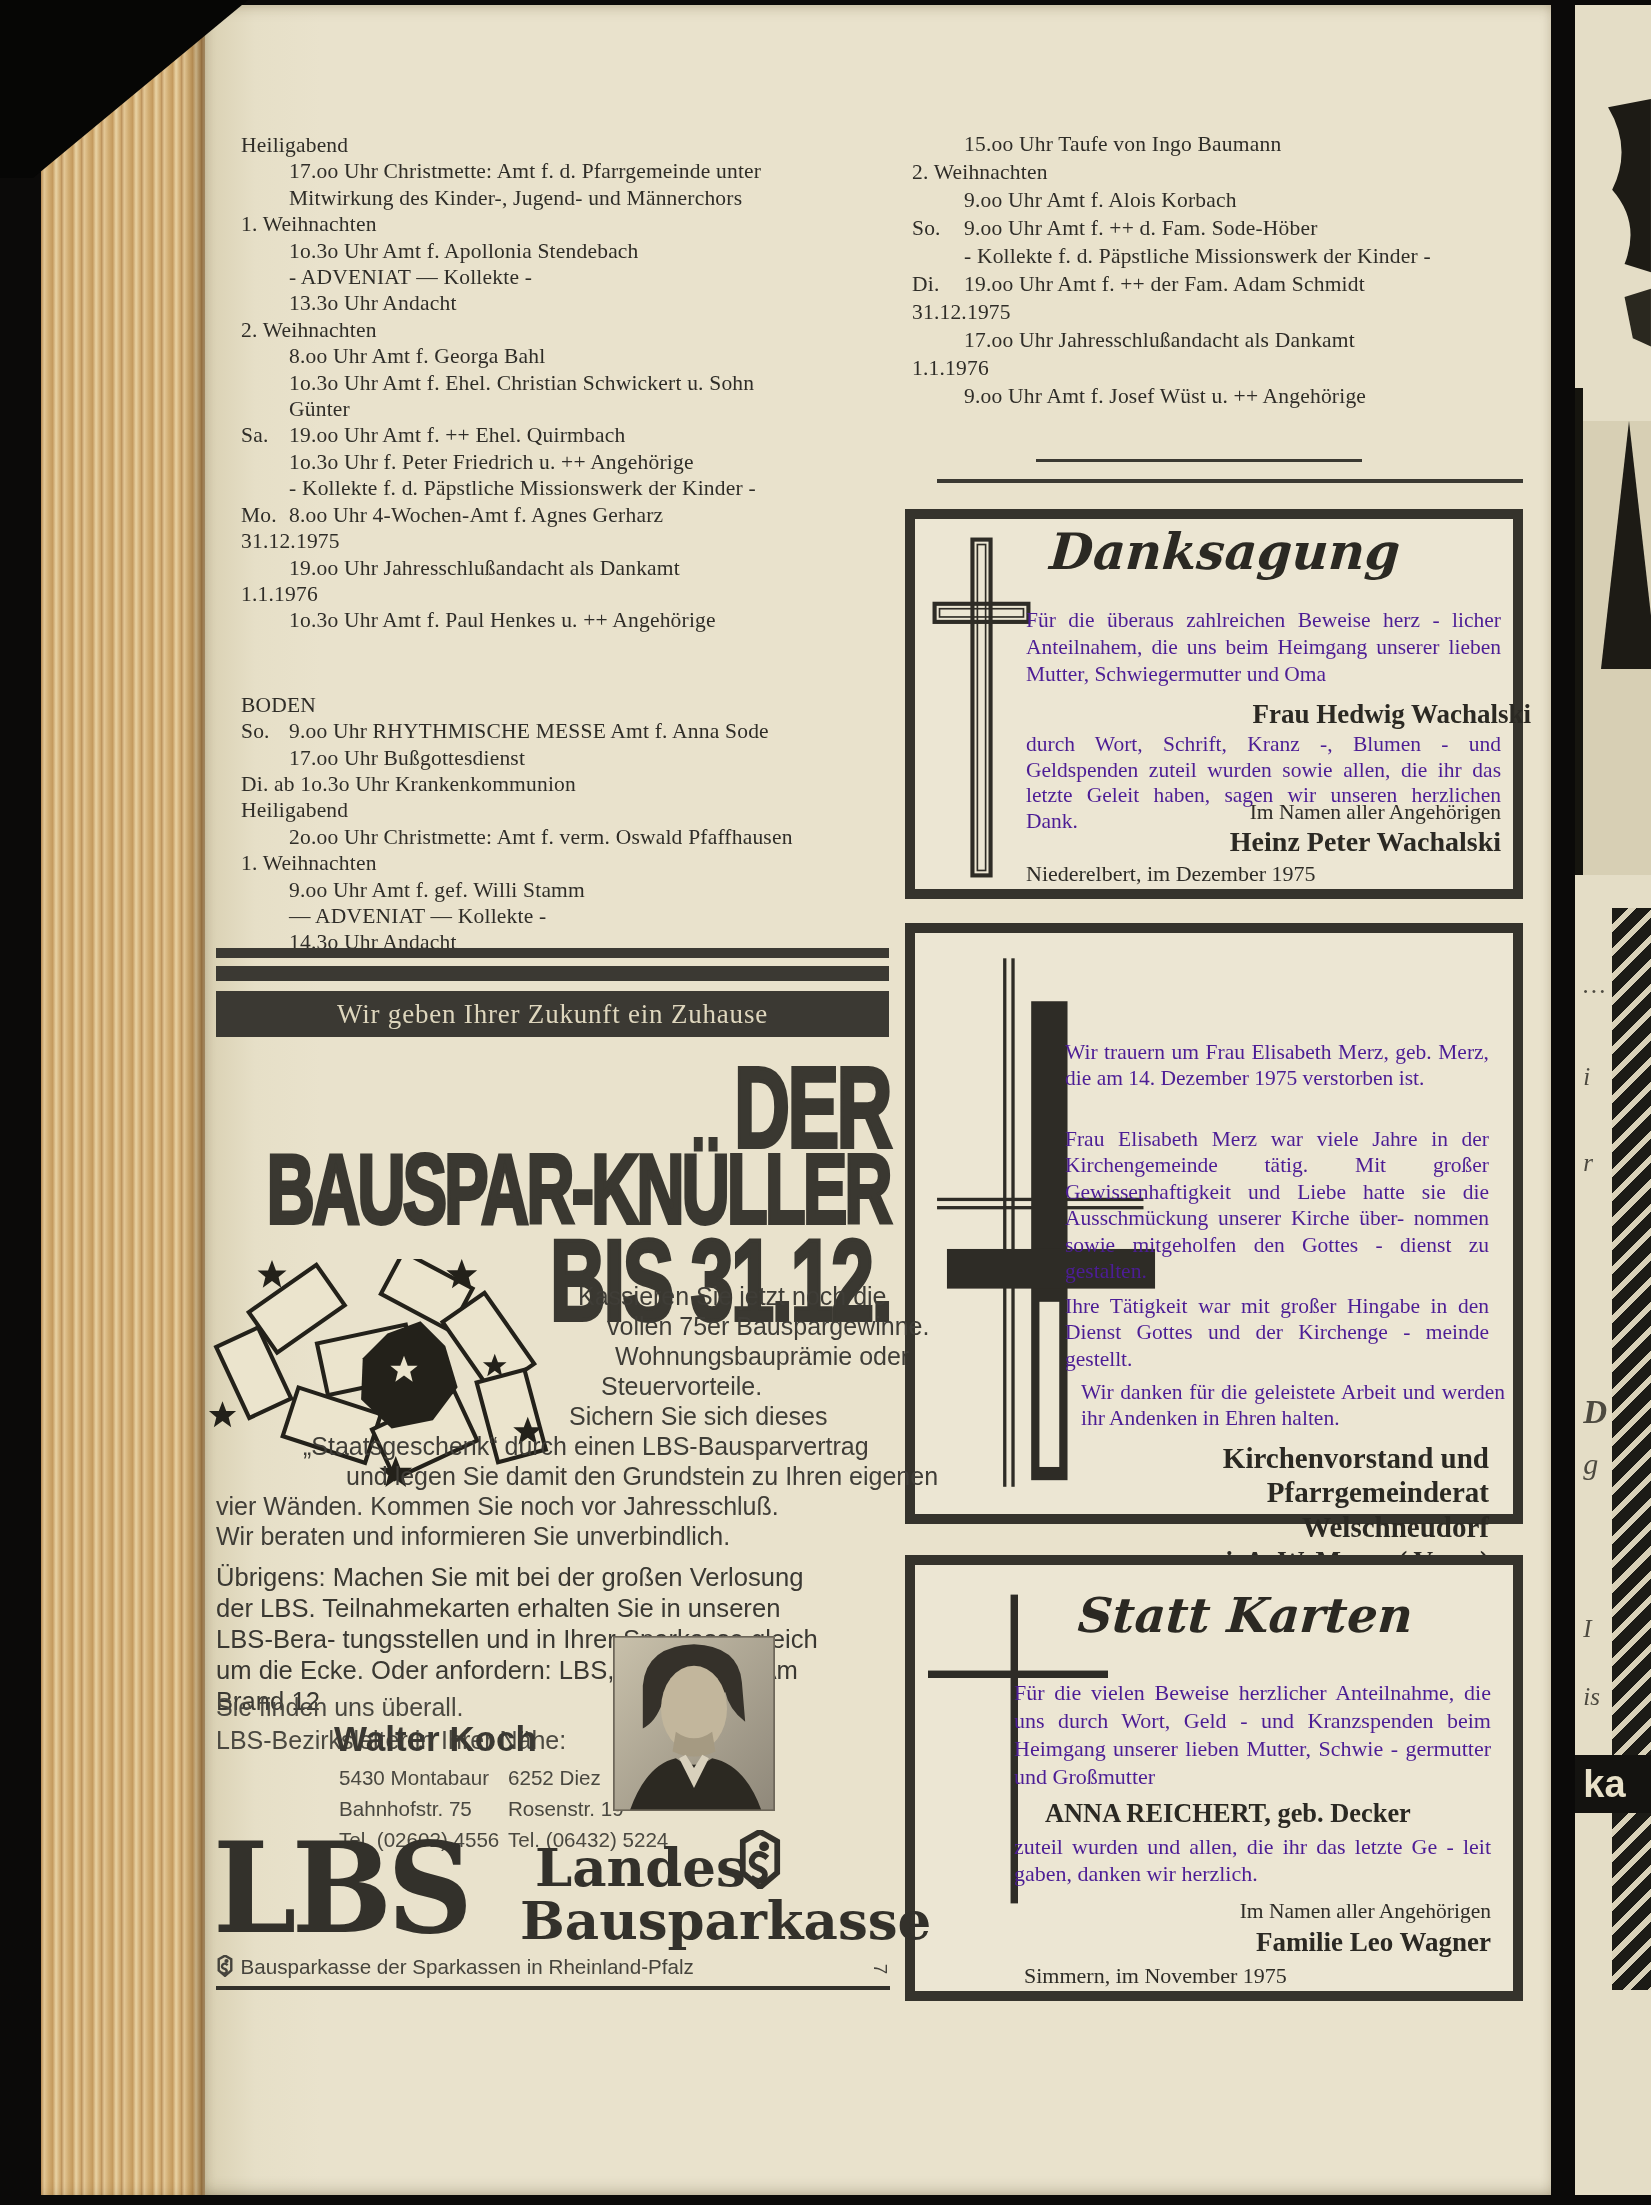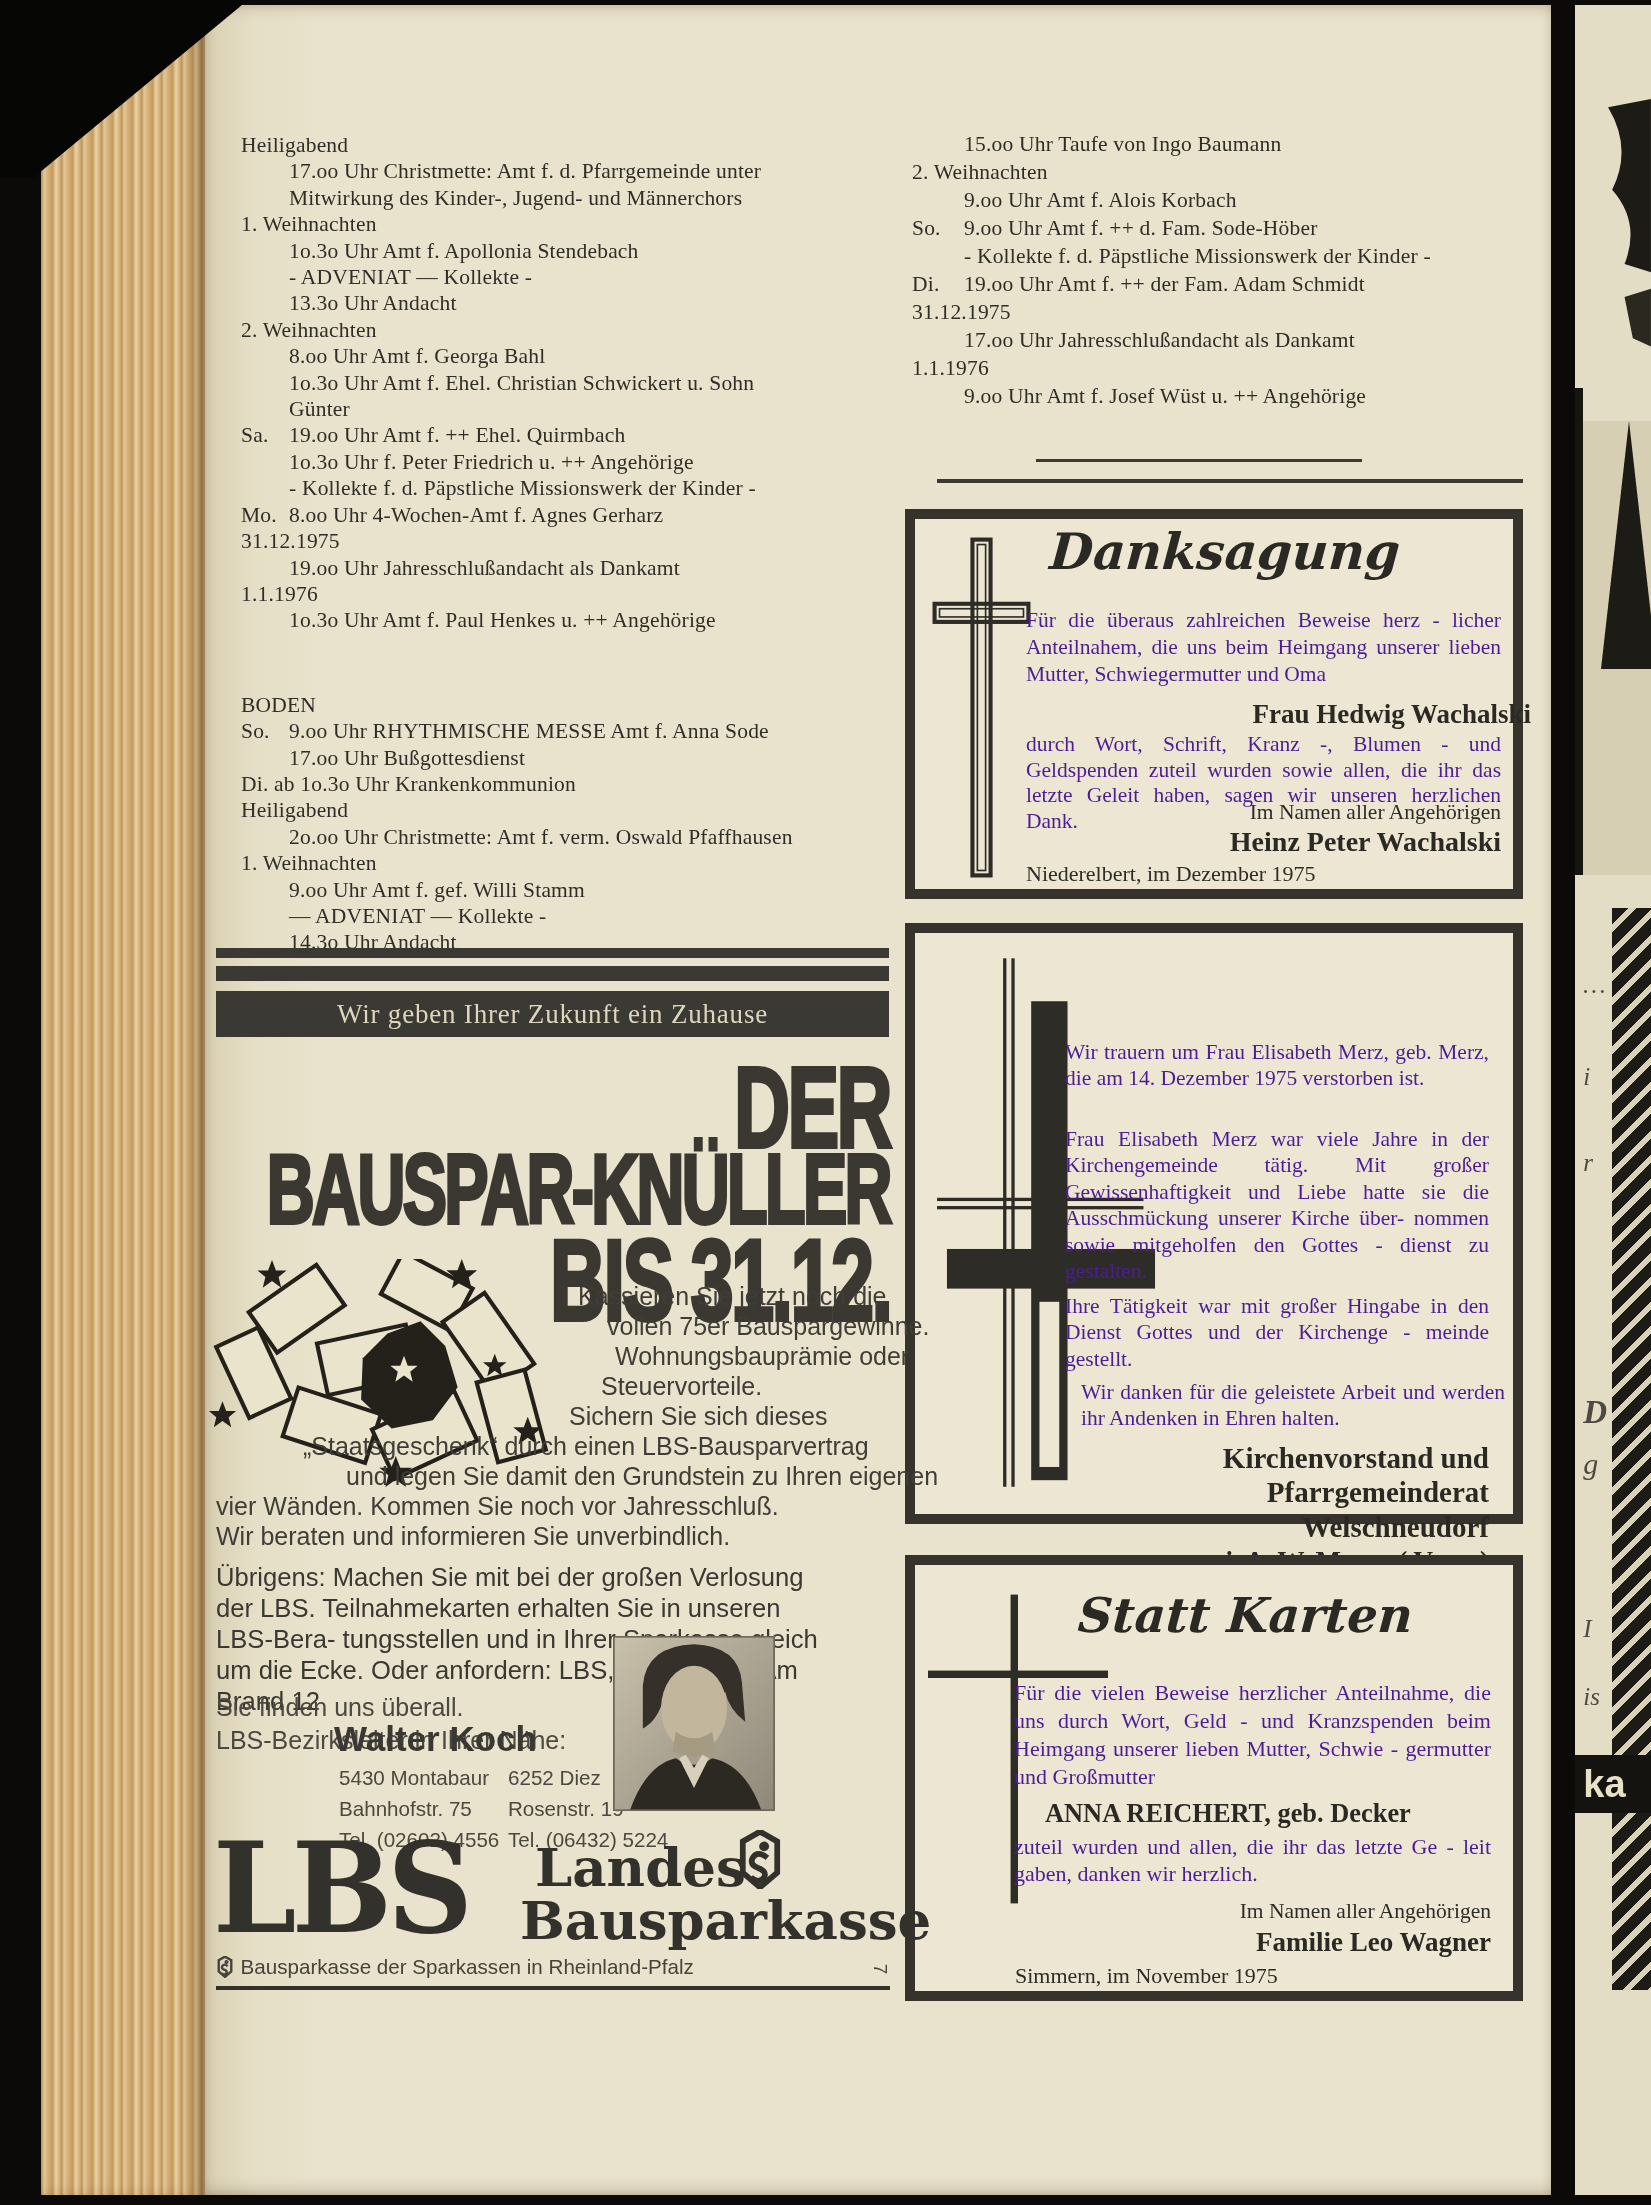--- a/index.html
+++ b/index.html
@@ -82,21 +82,21 @@
   .nx-sign{position:absolute;left:150px;width:424px;text-align:right;font-weight:bold;font-size:29px;color:#2b2923;}
   #nx-s1{top:509px;} #nx-s2{top:543px;} #nx-s3{top:578px;}
   #nx-s4{top:613px;font-size:27px;}
   
   #st-title{position:absolute;left:116px;top:21.5px;width:429px;font-size:48px;}
   #st-p1{position:absolute;left:99px;top:114px;width:477px;font-size:22px;line-height:28px;}
   #st-name{position:absolute;left:99px;top:233px;width:477px;font-size:26.4px;text-align:left;padding-left:31px;}
   #st-p2{position:absolute;left:99px;top:268px;width:477px;font-size:22px;line-height:27px;}
   #st-innameof{position:absolute;left:99px;top:334px;width:477px;font-size:21.5px;text-align:right;}
   #st-signer{position:absolute;left:99px;top:362px;width:477px;font-size:27px;text-align:right;}
-  #st-place{position:absolute;left:100px;top:398px;width:477px;font-size:22px;}
+  #st-place{position:absolute;left:109px;top:398px;width:477px;font-size:22px;}
   
   .adbar{position:absolute;left:216px;width:673px;background:#3b3933;z-index:4;}
   #adbar1{top:948px;height:10px;}
   #adbar2{top:966px;height:15px;}
   #ad-banner{
     position:absolute;left:216px;top:991px;width:673px;height:46px;background:#3b3933;
     color:#ded6bd;font-size:27px;line-height:46px;text-align:center;letter-spacing:0.8px;z-index:4;
   }
   .headline{
     position:absolute;right:761px;color:#3a3831;font-family:"Liberation Sans",sans-serif;
@@ -145,21 +145,21 @@
     font-weight:bold;font-size:125px;line-height:107px;color:#33312b;letter-spacing:-5px;
     transform:scale(.95,1.0);transform-origin:left top;
   }
   #lbs-l1{position:absolute;left:535px;top:1836px;z-index:4;font-family:"DejaVu Serif",serif;
     font-weight:bold;font-size:53px;color:#33312b;}
   #lbs-l2{position:absolute;left:520px;top:1889px;z-index:4;font-family:"DejaVu Serif",serif;
     font-weight:bold;font-size:53px;color:#33312b;}
   #s-icon-big{position:absolute;left:736px;top:1830px;z-index:4;}
   #ad-footer{
     position:absolute;left:216px;top:1955px;z-index:4;font-family:"Liberation Sans",sans-serif;
-    font-size:20.6px;color:#45433c;display:flex;align-items:center;gap:6.6px;
+    font-size:20.6px;color:#45433c;display:flex;gap:6.6px;
   }
   #ad-rule{position:absolute;left:216px;top:1986px;width:674px;height:4.1px;background:#33312b;z-index:4;}
   #ad-pageno{
     position:absolute;left:875px;top:1958px;z-index:4;font-family:"Liberation Sans",sans-serif;
     font-size:19px;color:#45433c;transform:rotate(90deg);
   }
   
   .frag{position:absolute;z-index:3;}
   #frag-top{left:1575px;top:99px;width:76px;height:264px;}
   #frag-pic{left:1575px;top:388px;width:76px;height:487px;

